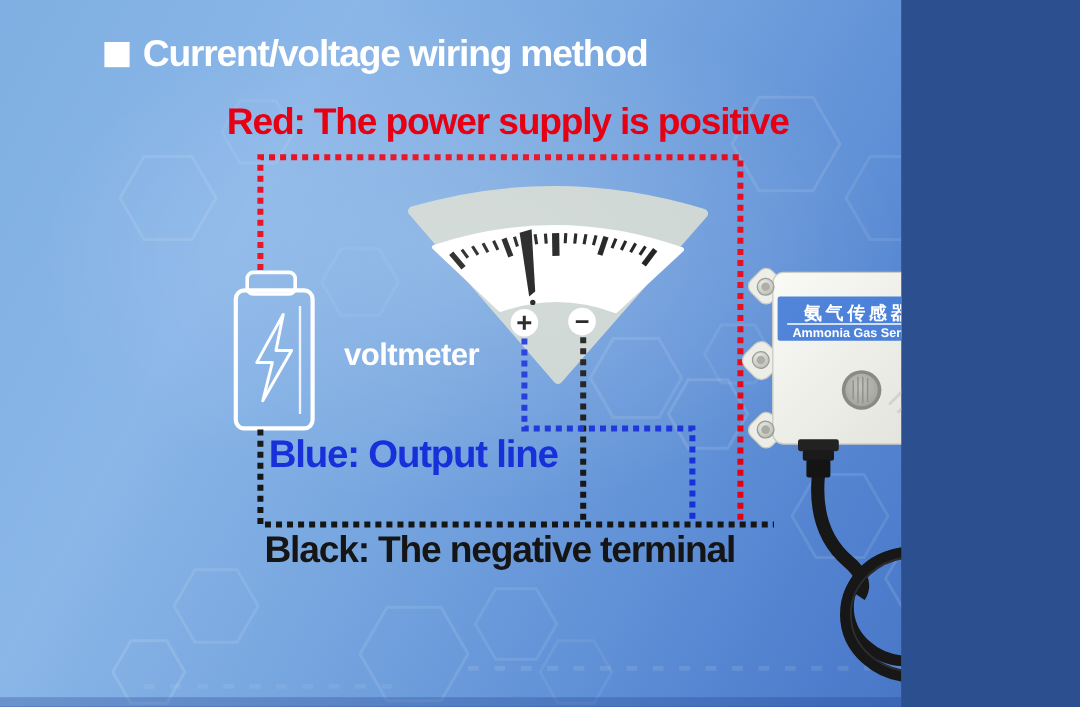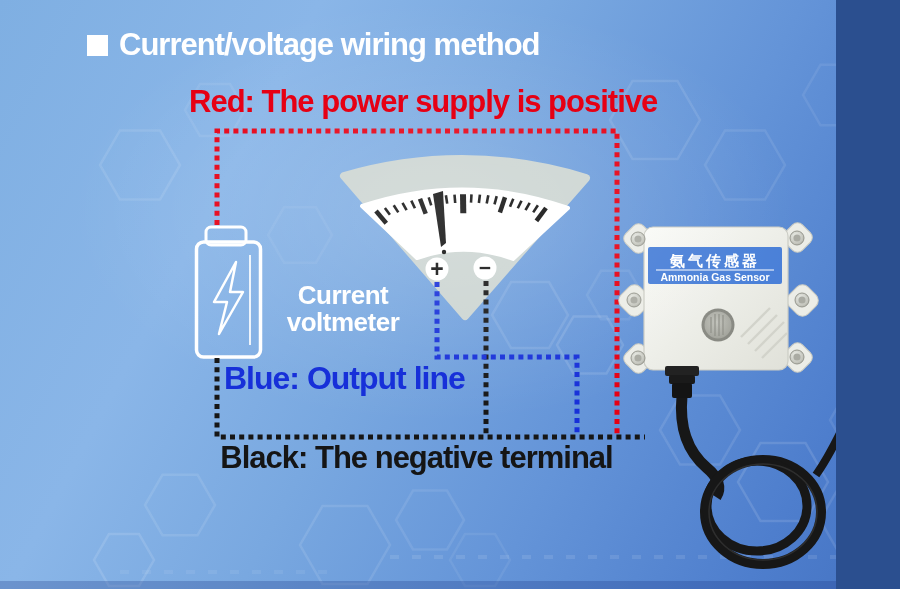--- a/index.html
+++ b/index.html
@@ -1,17 +1,17 @@
 <!DOCTYPE html>
 <html style="--red-wire: #e60014; --blue-wire: #1730d9; --black-wire: #161616; --label-blue: #4a80d8; --gauge-gray: #ccd5d2; --box-light: #f8f9f5; --box-dark: #e2e3db; --bg-top: #7fafe2; --bg-bottom: #4e7ecd;"><head>
 <meta charset="utf-8">
 <style>
   html,body{margin:0;padding:0;background:#2b4f8f;}
   #canvas{
-    position:relative;width:836px;height:589px;overflow:hidden;
+    position:relative;width:751px;height:589px;overflow:hidden;
     font-family:"Liberation Sans",sans-serif;
     background:linear-gradient(118deg,#7fafe2 0%,#8ab6e8 28%,#79a8e0 48%,#6494d8 70%,#4e7ecd 92%,#4877c6 100%);
   }
   #highlight{
     position:absolute;inset:0;pointer-events:none;
     background:radial-gradient(ellipse 520px 300px at 52% 36%,rgba(255,255,255,.17),rgba(255,255,255,0) 70%);
   }
   #bottomstrip{position:absolute;left:0;right:0;bottom:0;height:8px;background:rgba(28,58,138,.28);}
   svg{position:absolute;left:0;top:0;}
   .txt{position:absolute;white-space:nowrap;}
@@ -219,16 +219,15 @@
     <span>Current/voltage wiring method</span>
   </div>
   <div class="txt" id="red-label">Red: The power supply is positive</div>
   <div class="txt" id="blue-label">Blue: Output line</div>
   <div class="txt" id="black-label">
     <div>Black: The negative terminal</div>
   </div>
   <div class="txt" id="power-label">
   </div>
   <div class="txt" id="meter-label">
-    <div>Current</div>
     <div>voltmeter</div>
   </div>
 </div>
 
 </body></html>

